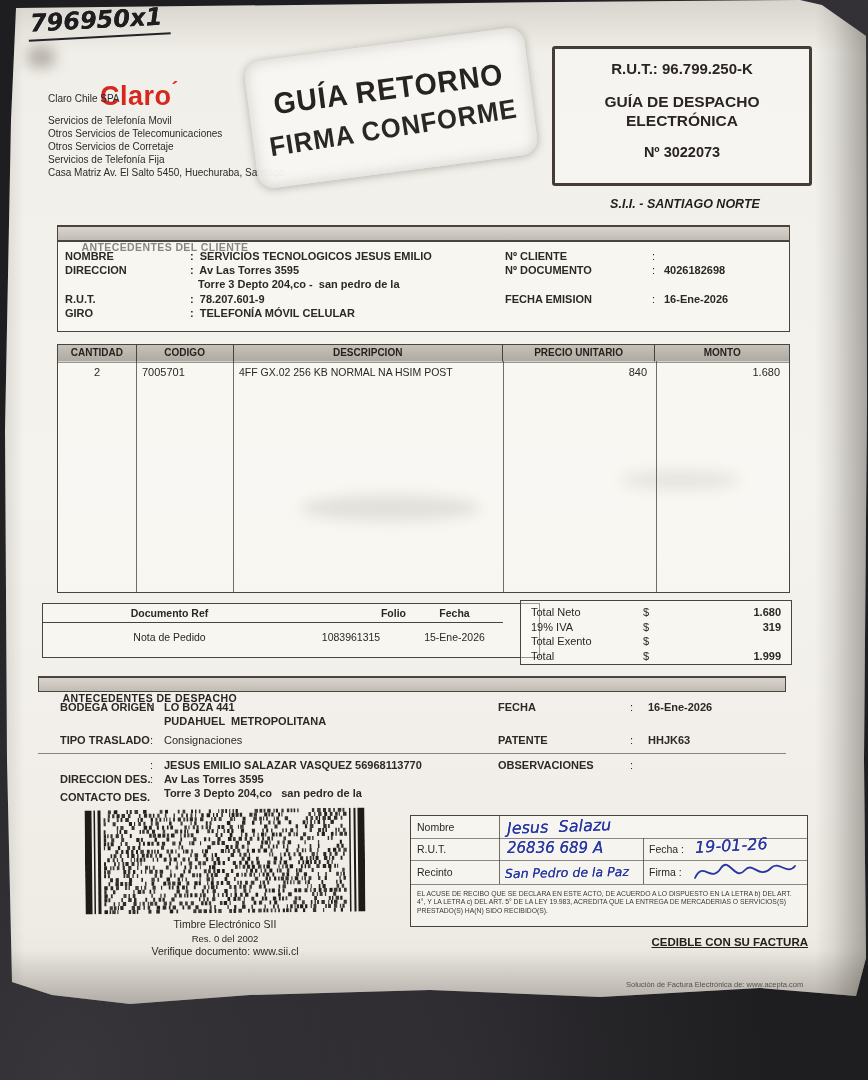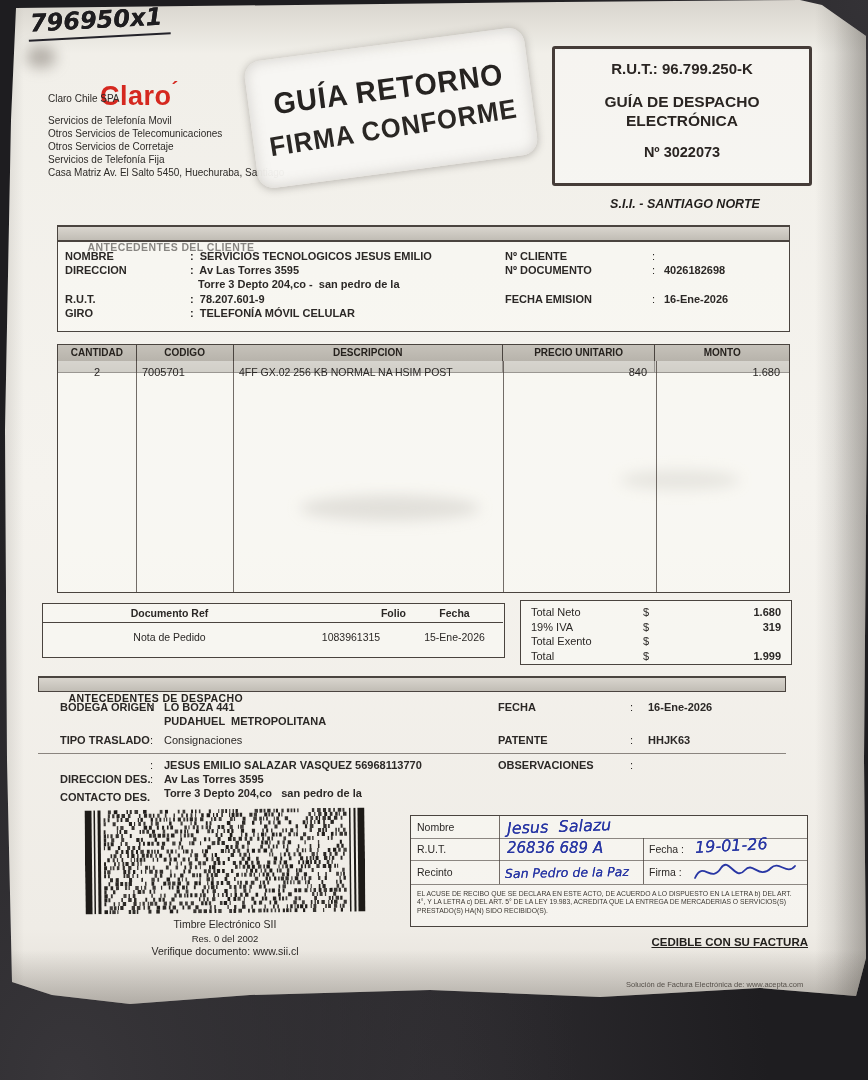--- a/index.html
+++ b/index.html
@@ -28,21 +28,21 @@
   .b{font-weight:bold;}
   .wrap{white-space:normal;}
   .ink{
     position:absolute;font-family:"DejaVu Sans",sans-serif;font-style:italic;
     color:#2836a4;white-space:pre;text-shadow:0 0 .5px #2836a4;
   }
   .strip{
     position:absolute;background:linear-gradient(#d9d5ce,#c1bdb5);
     border:1px solid #4a443f;border-top-width:2px;
     font-weight:bold;font-size:10.5px;color:#27231f;
-    padding:2px 10px;letter-spacing:.4px;box-sizing:border-box;white-space:pre;
+    padding:2px 4px;letter-spacing:.4px;box-sizing:border-box;white-space:pre;
   }
   .box{position:absolute;border:1.5px solid #4a443f;box-sizing:border-box;background:rgba(253,252,249,.45);}
   .vline{position:absolute;width:1px;background:rgba(70,62,56,.75);}
   .hline{position:absolute;height:1px;background:rgba(70,62,56,.6);}
   .smudge{position:absolute;border-radius:50%;filter:blur(7px);}
   .stamp{
     position:absolute;left:250px;top:44px;width:282px;height:128px;
     transform:rotate(-7.5deg);
     background:rgba(247,246,243,.96);border-radius:16px;
     box-shadow:0 1px 8px rgba(60,54,48,.35), inset 0 0 14px rgba(120,112,104,.28);
@@ -134,40 +134,40 @@
 
     <span class="t b" style="left:505px;top:250px;">Nº CLIENTE</span>
     <span class="t" style="left:652px;top:250px;">:</span>
     <span class="t b" style="left:505px;top:264px;">Nº DOCUMENTO</span>
     <span class="t" style="left:652px;top:264px;">:</span>
     <span class="t b" style="left:664px;top:264px;">4026182698</span>
     <span class="t b" style="left:505px;top:293px;">FECHA EMISION</span>
     <span class="t" style="left:652px;top:293px;">:</span>
     <span class="t b" style="left:664px;top:293px;">16-Ene-2026</span>
 
-    <div class="thead" style="left:57px;top:344px;width:733px;height:29px;">
+    <div class="thead" style="left:57px;top:344px;width:733px;height:19px;">
       <div style="width:78px;">CANTIDAD</div>
       <div style="width:97px;">CODIGO</div>
       <div style="width:270px;">DESCRIPCION</div>
       <div style="width:153px;">PRECIO UNITARIO</div>
       <div style="width:135px;">MONTO</div>
     </div>
     <div class="box" style="left:57px;top:361px;width:733px;height:232px;border-top:none;">
       <div class="vline" style="left:78px;top:0;height:100%;"></div>
       <div class="vline" style="left:175px;top:0;height:100%;"></div>
       <div class="vline" style="left:445px;top:0;height:100%;"></div>
       <div class="vline" style="left:598px;top:0;height:100%;"></div>
       <span class="t" style="left:0;top:5px;width:78px;text-align:center;">2</span>
       <span class="t" style="left:84px;top:5px;">7005701</span>
       <span class="t" style="left:181px;top:5px;font-size:10.5px;">4FF GX.02 256 KB NORMAL NA HSIM POST</span>
       <span class="t" style="left:445px;top:5px;width:144px;text-align:right;">840</span>
       <span class="t" style="left:598px;top:5px;width:124px;text-align:right;">1.680</span>
     </div>
 
-    <div class="box" style="left:42px;top:603px;width:463px;height:55px;">
+    <div class="box" style="left:42px;top:603px;width:498px;height:55px;">
       <div class="reft" style="left:0;top:0;width:460px;font-weight:bold;border-bottom:1px solid #4a443f;padding:3px 0;">
         <div style="width:253px;">Documento Ref</div>
         <div style="width:110px;text-align:right;">Folio</div>
         <div style="width:97px;">Fecha</div>
       </div>
       <div class="reft" style="left:0;top:24px;width:460px;padding:3px 0;">
         <div style="width:253px;">Nota de Pedido</div>
         <div style="width:110px;">1083961315</div>
         <div style="width:97px;">15-Ene-2026</div>
       </div>

